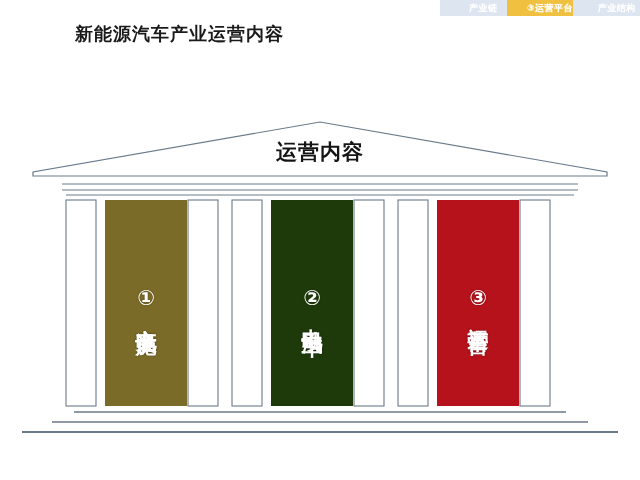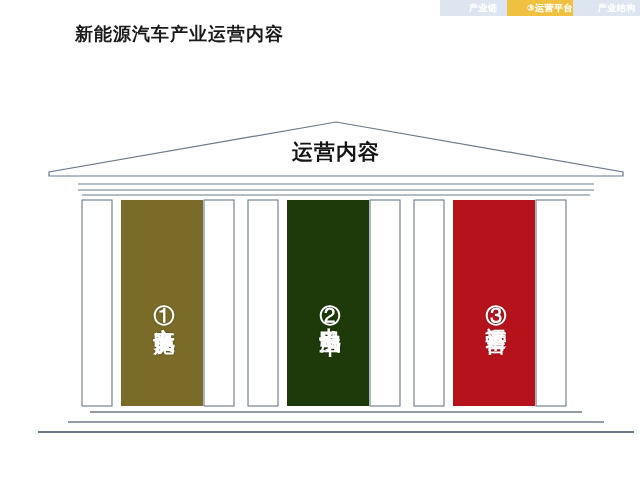--- a/index.html
+++ b/index.html
@@ -53,25 +53,24 @@
     font-weight: bold;
     color: #1a1a1a;
     letter-spacing: 1px;
     white-space: nowrap;
     margin-left: 47px;
   }
 
   
   .temple {
     position: absolute;
-    left: 16px;
+    left: 0;
     top: 110px;
     width: 528px;
     height: 330px;
-    font-family: Liberation Mono, monospace;
   }
   .temple svg {
     position: absolute;
     left: 0;
     top: 0;
     width: 640px;
     height: 330px;
   }
 
   .roof-label {

